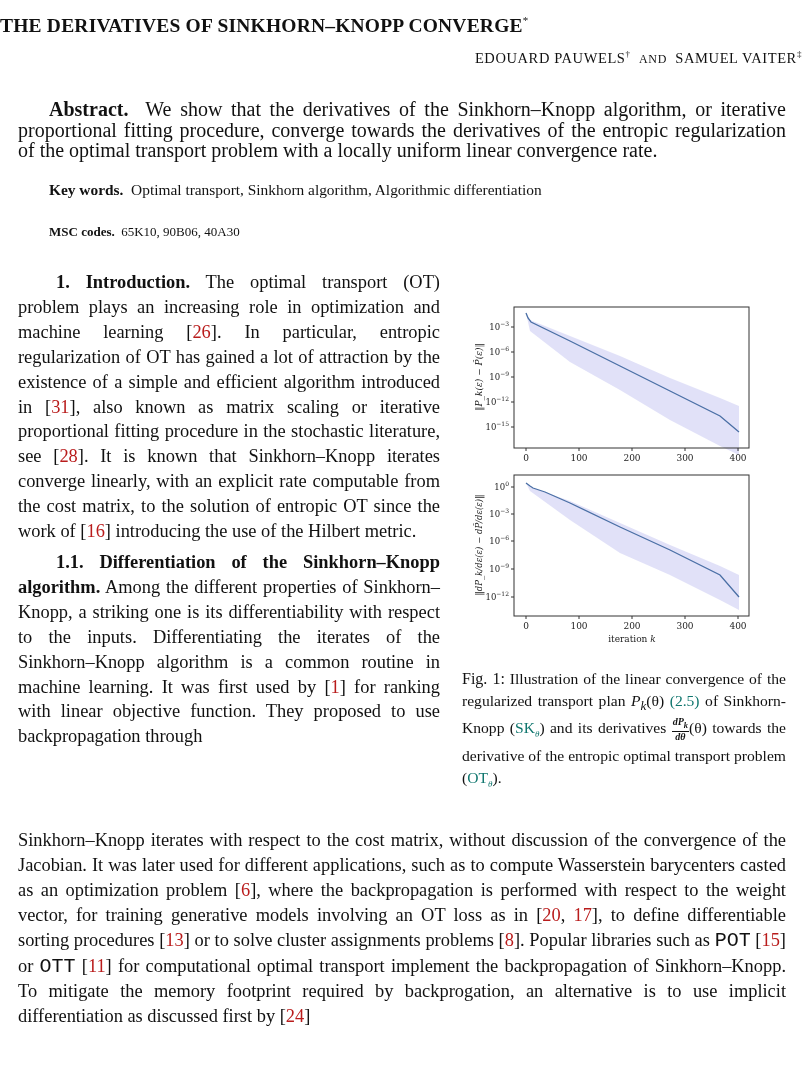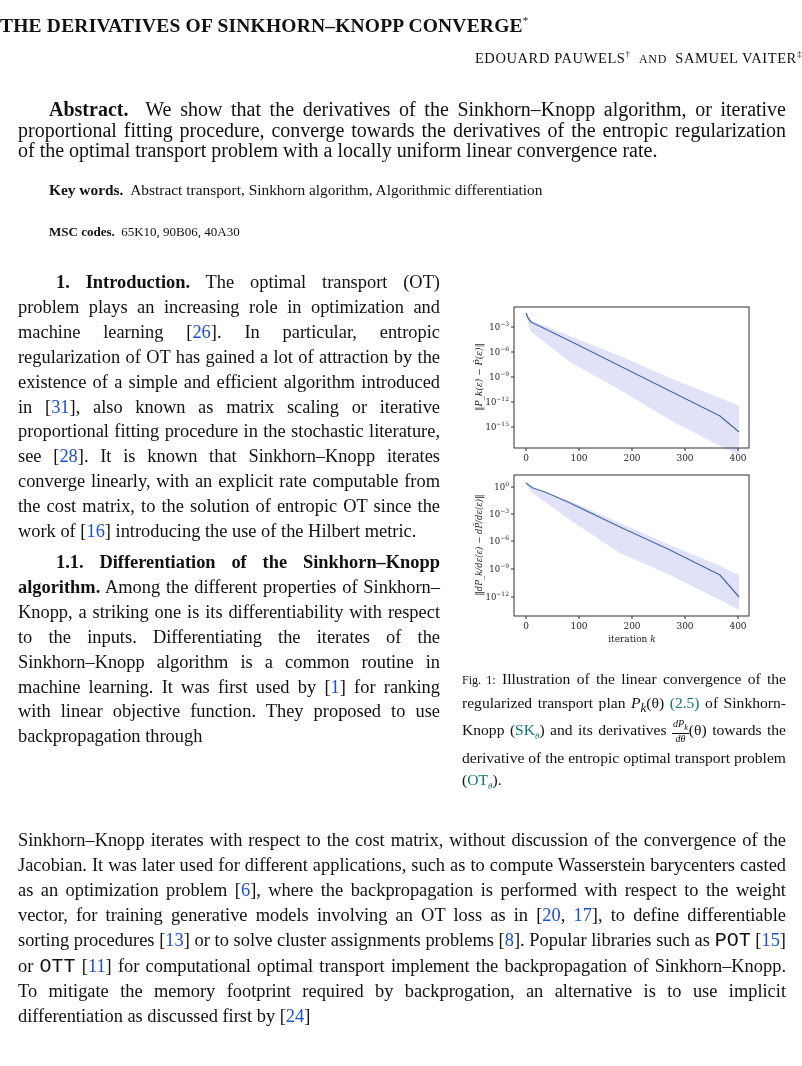--- a/index.html
+++ b/index.html
@@ -16,42 +16,42 @@
               text-align: justify; text-indent: 31px; }
   .kw { left: 49px; top: 181px; font-size: 15.4px; }
   .msc { left: 49px; top: 224px; font-size: 13px; }
   b.lab { font-weight: bold; }
   .colL { left: 18px; width: 422px; top: 270px; font-size: 18.4px; line-height: 24.9px;
           text-align: justify; }
   .colL p { margin: 0; }
   .colL .para { text-indent: 38px; }
   .colL .gap { height: 6px; }
   .full { left: 18px; width: 768px; top: 828px; font-size: 18.4px; line-height: 24.9px; text-align: justify; }
-  .cite { color: #1d4ed8; }
+  .cite { color: #b91c1c; }
   .eqref { color: #0f766e; }
   .tt { font-family: "Liberation Mono", "DejaVu Sans Mono", monospace; font-size: 20px; }
   .caption { left: 462px; width: 324px; top: 668px; font-size: 15.6px; line-height: 21.7px; text-align: justify; }
-  .caption .sc { font-size: 12px; }
-  .frac { display: inline-block; vertical-align: middle; text-align: center; font-size: 10px; line-height: 10px; font-style: italic; }
+  .caption .sc { font-size: 16px; }
+  .frac { display: inline-block; vertical-align: middle; text-align: center; font-size: 10px; line-height: 10px; font-style: italic; font-weight: bold; }
   .frac .num { display: block; border-bottom: 0.8px solid #111; padding: 0 1px; }
   .frac .den { display: block; }
   svg text { font-family: "DejaVu Serif", "Liberation Serif", serif; }
 </style>
 </head>
 <body>
 
 <div class="abs title"><span>THE DERIVATIVES OF SINKHORN–KNOPP CONVERGE</span><sup>*</sup></div>
 <div class="abs authors">
   <span>EDOUARD PAUWELS</span><sup>†</sup>
   &nbsp;<span class="sc">AND</span>&nbsp;
   <span>SAMUEL VAITER</span><sup>‡</sup>
 </div>
 
 <div class="abs abstract"><b class="lab">Abstract.</b>&nbsp; <span>We show that the derivatives of the Sinkhorn–Knopp algorithm, or iterative proportional fitting procedure, converge towards the derivatives of the entropic regularization of the optimal transport problem with a locally uniform linear convergence rate.</span></div>
-<div class="abs kw"><b class="lab">Key words.</b>&nbsp; <span>Abstract transport, Sinkhorn algorithm, Algorithmic differentiation</span></div>
+<div class="abs kw"><b class="lab">Key words.</b>&nbsp; <span>Optimal transport, Sinkhorn algorithm, Algorithmic differentiation</span></div>
 <div class="abs msc"><b class="lab">MSC codes.</b>&nbsp; <span>65K10, 90B06, 40A30</span></div>
 
 <div class="abs colL">
   <p class="para"><b class="lab">1. Introduction.</b> <span>The optimal transport (OT) problem plays an increasing role in optimization and machine learning </span>[<a class="cite">26</a>]<span>. In particular, entropic regularization of OT has gained a lot of attraction by the existence of a simple and efficient algorithm introduced in </span>[<a class="cite">31</a>]<span>, also known as matrix scaling or iterative proportional fitting procedure in the stochastic literature, see </span>[<a class="cite">28</a>]<span>.  It is known that Sinkhorn–Knopp iterates converge linearly, with an explicit rate computable from the cost matrix, to the solution of entropic OT since the work of </span>[<a class="cite">16</a>]<span> introducing the use of the Hilbert metric.</span></p>
   <div class="gap"></div>
   <p class="para"><b class="lab">1.1. Differentiation of the Sinkhorn–Knopp algorithm.</b> <span>Among the different properties of Sinkhorn–Knopp, a striking one is its differentiability with respect to the inputs.  Differentiating the iterates of the Sinkhorn–Knopp algorithm is a common routine in machine learning. It was first used by </span>[<a class="cite">1</a>]<span> for ranking with linear objective function. They proposed to use backpropagation through</span></p>
 </div>
 
 <div class="abs full"><span>Sinkhorn–Knopp iterates with respect to the cost matrix, without discussion of the convergence of the Jacobian. It was later used for different applications, such as to compute Wasserstein barycenters casted as an optimization problem </span>[<a class="cite">6</a>]<span>, where the backpropagation is performed with respect to the weight vector, for training generative models involving an OT loss as in </span>[<a class="cite">20</a>, <a class="cite">17</a>]<span>, to define differentiable sorting procedures </span>[<a class="cite">13</a>]<span> or to solve cluster assignments problems </span>[<a class="cite">8</a>]<span>.  Popular libraries such as </span><span class="tt">POT</span> [<a class="cite">15</a>]<span> or </span><span class="tt">OTT</span> [<a class="cite">11</a>]<span> for computational optimal transport implement the backpropagation of Sinkhorn–Knopp.  To mitigate the memory footprint required by backprogation, an alternative is to use implicit differentiation as discussed first by </span>[<a class="cite">24</a>]</div>
 

